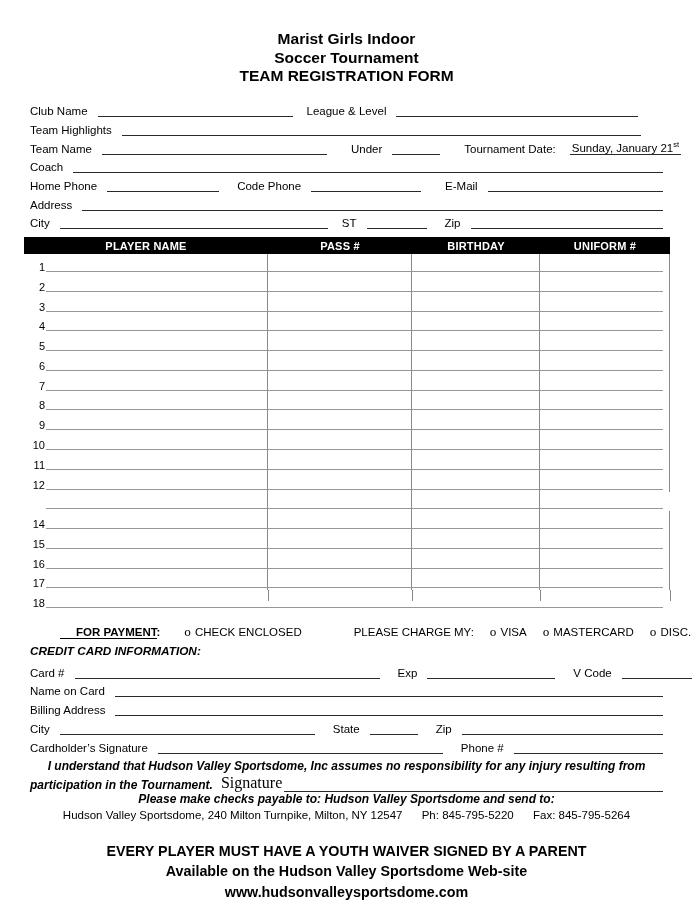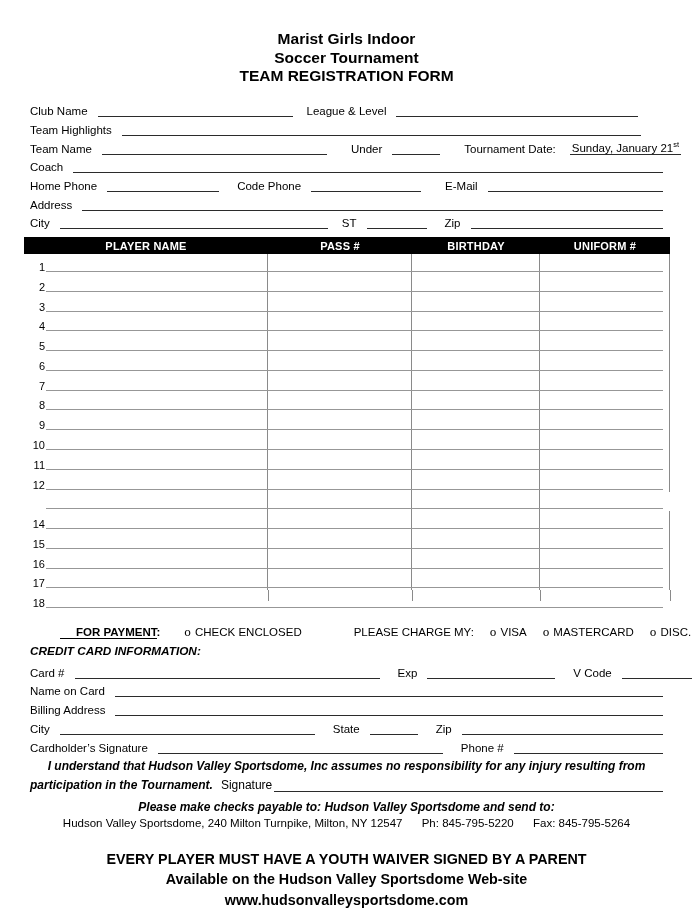--- a/index.html
+++ b/index.html
@@ -41,22 +41,22 @@
   .bold{ font-weight:bold; }
   .bi{ font-weight:bold; font-style:italic; }
   .u{ border-bottom:1.4px solid #000;padding-left:16px; }
   .opt{ display:inline-flex; align-items:baseline; }
   .marker{ font-family:"DejaVu Serif",serif; font-size:11px; margin-right:4px; }
   .cc-head{ margin:5px 30px 0 30px; font-size:11.8px; }
   .cc-sec{ margin:2px 30px; font-size:11.5px; }
   
   .disc1{ margin:5px 30px 0 30px; font-size:12px; text-align:center; }
   .disc2{ margin:0 30px; font-size:12px; display:flex; align-items:flex-end; height:19px; white-space:nowrap; }
-  .disc2 .sig{ font-style:normal; font-weight:normal; font-size:12px; margin-left:8px; }
-  .checks-note{ text-align:center; font-size:12px; margin-top:8px; }
+  .disc2 .sig{ font-style:normal; font-weight:normal; font-size:16px; margin-left:8px;font-family:Liberation Serif, serif; }
+  .checks-note{ text-align:center; font-size:12px; margin-top:0; }
   .addr-line{ text-align:center; font-size:11.5px; margin-top:3px; }
   .addr-line span{ margin:16px 8px; }
   .footer{ text-align:center; font-weight:bold; font-size:14.3px; line-height:20.6px; margin-top:20px; }
 </style>
 </head>
 <body>
 
 <div class="page">
 
   <div class="title">

